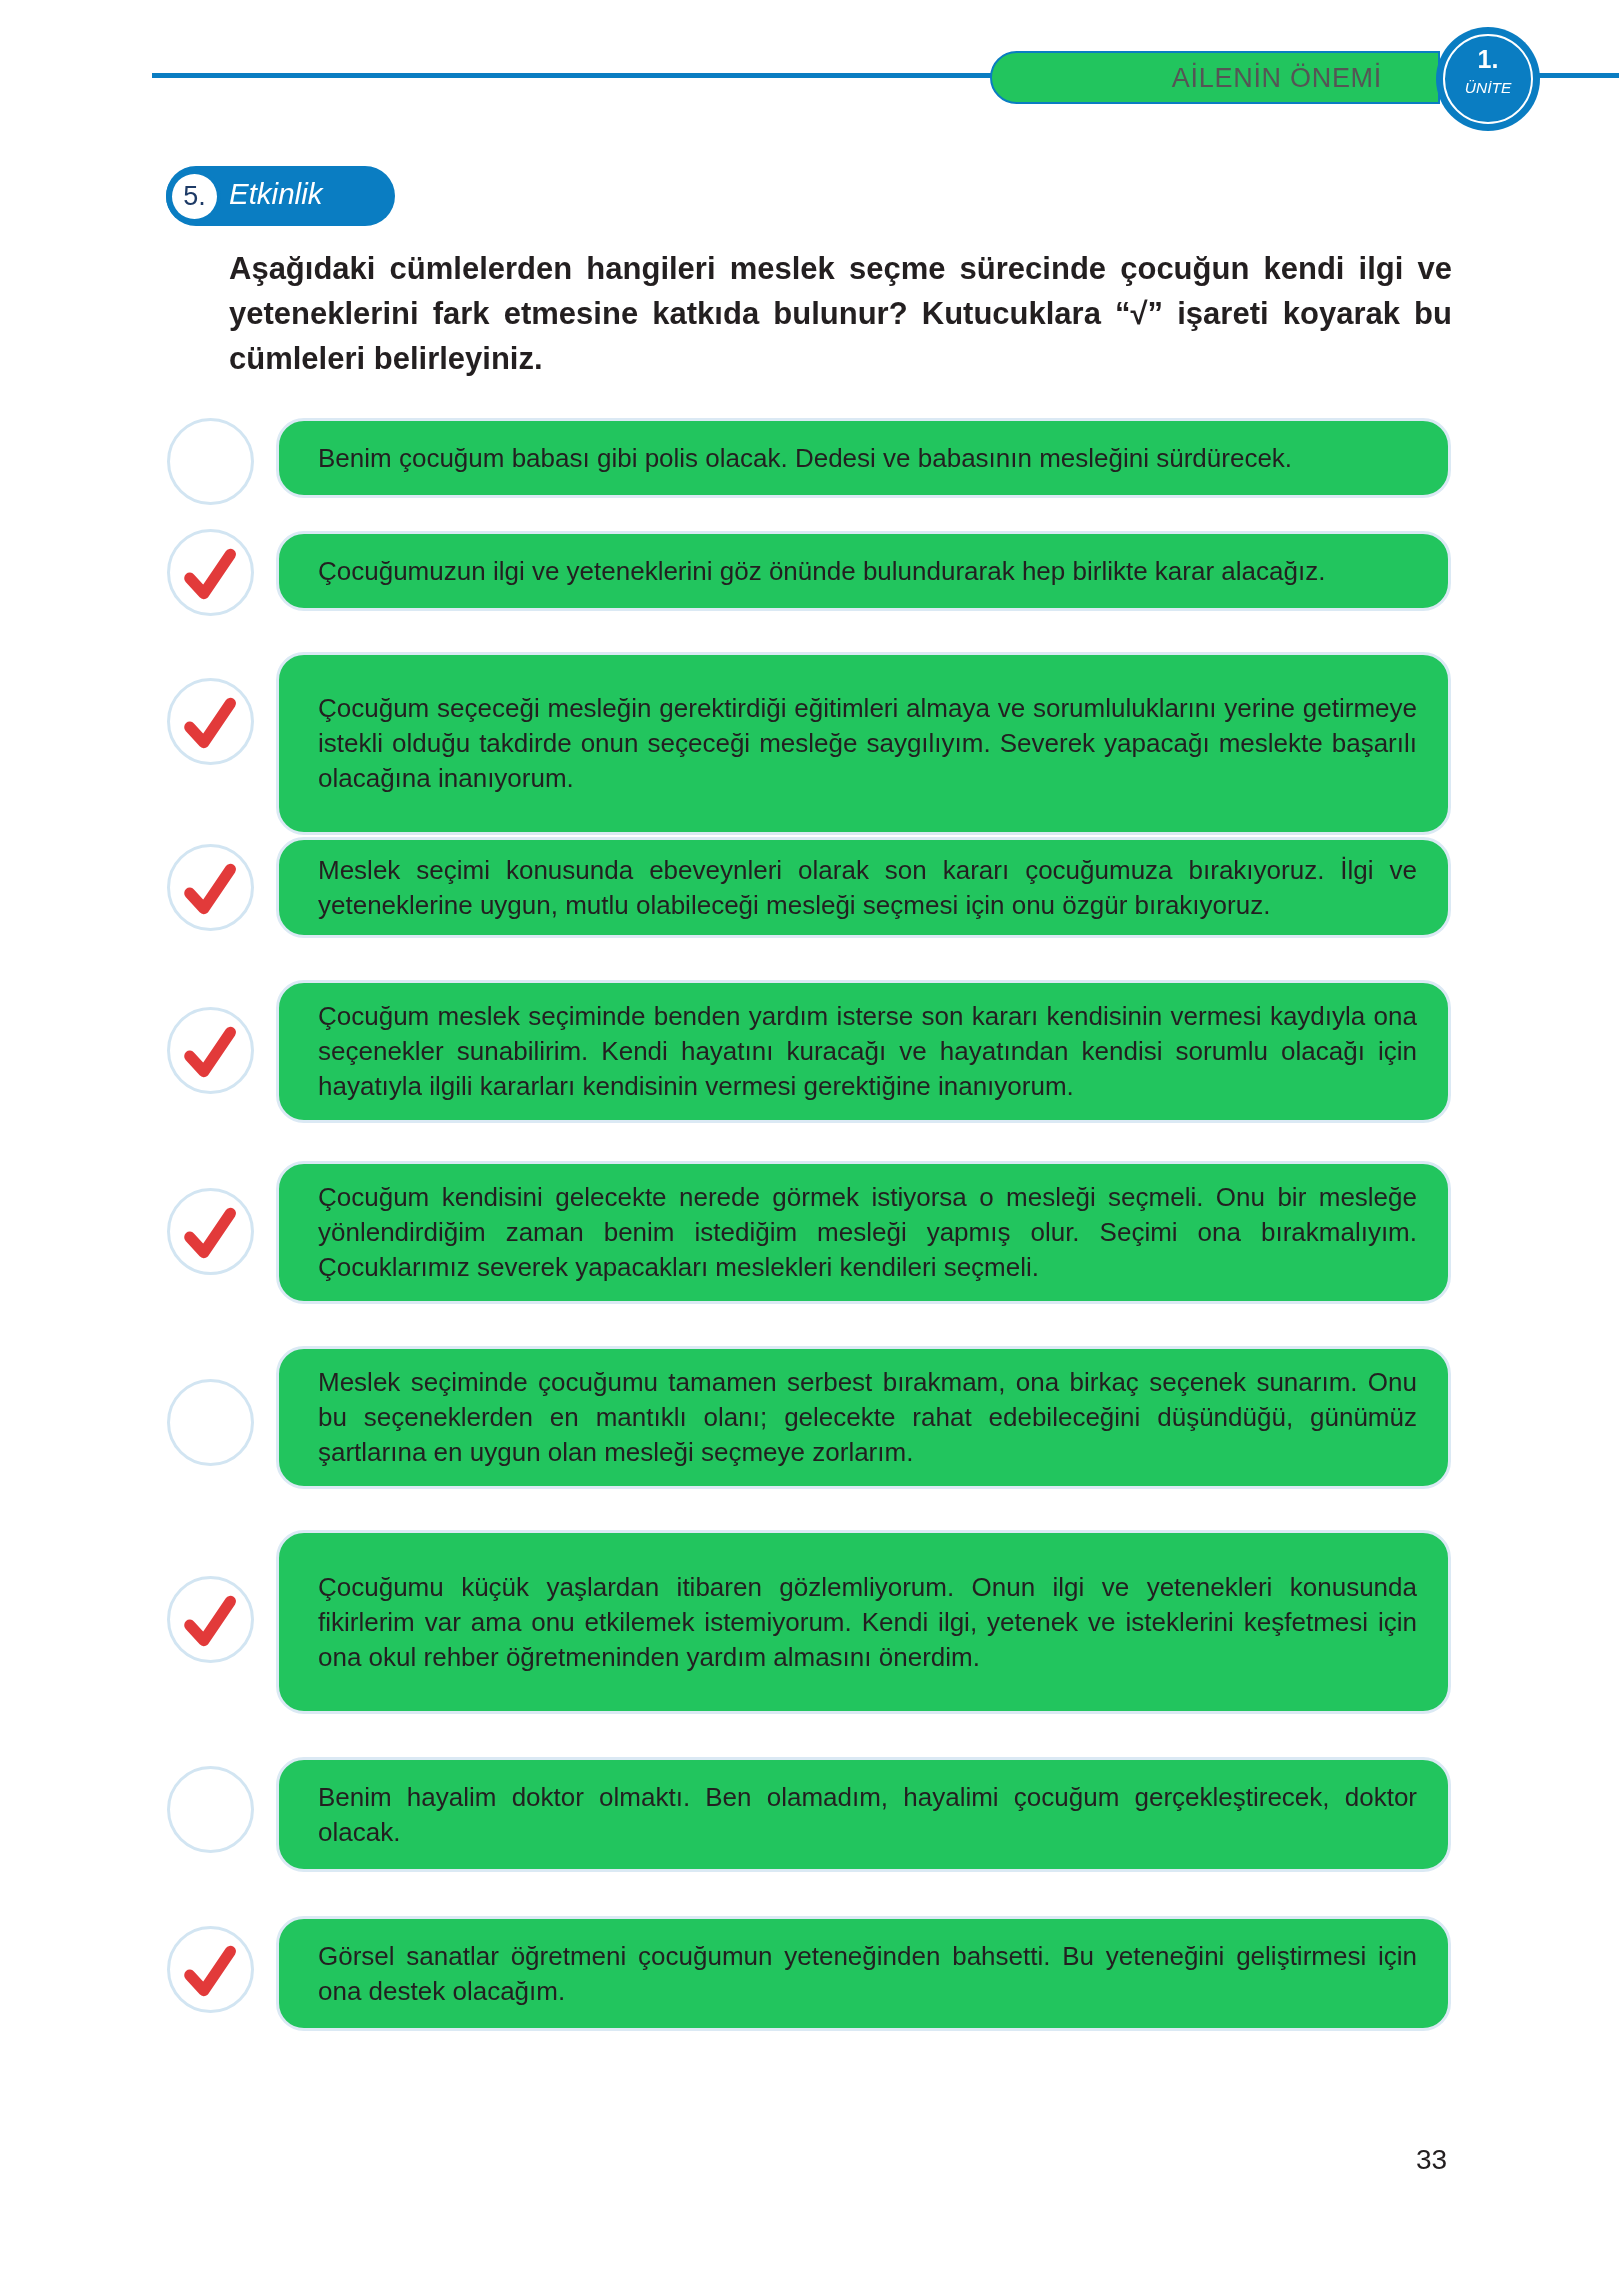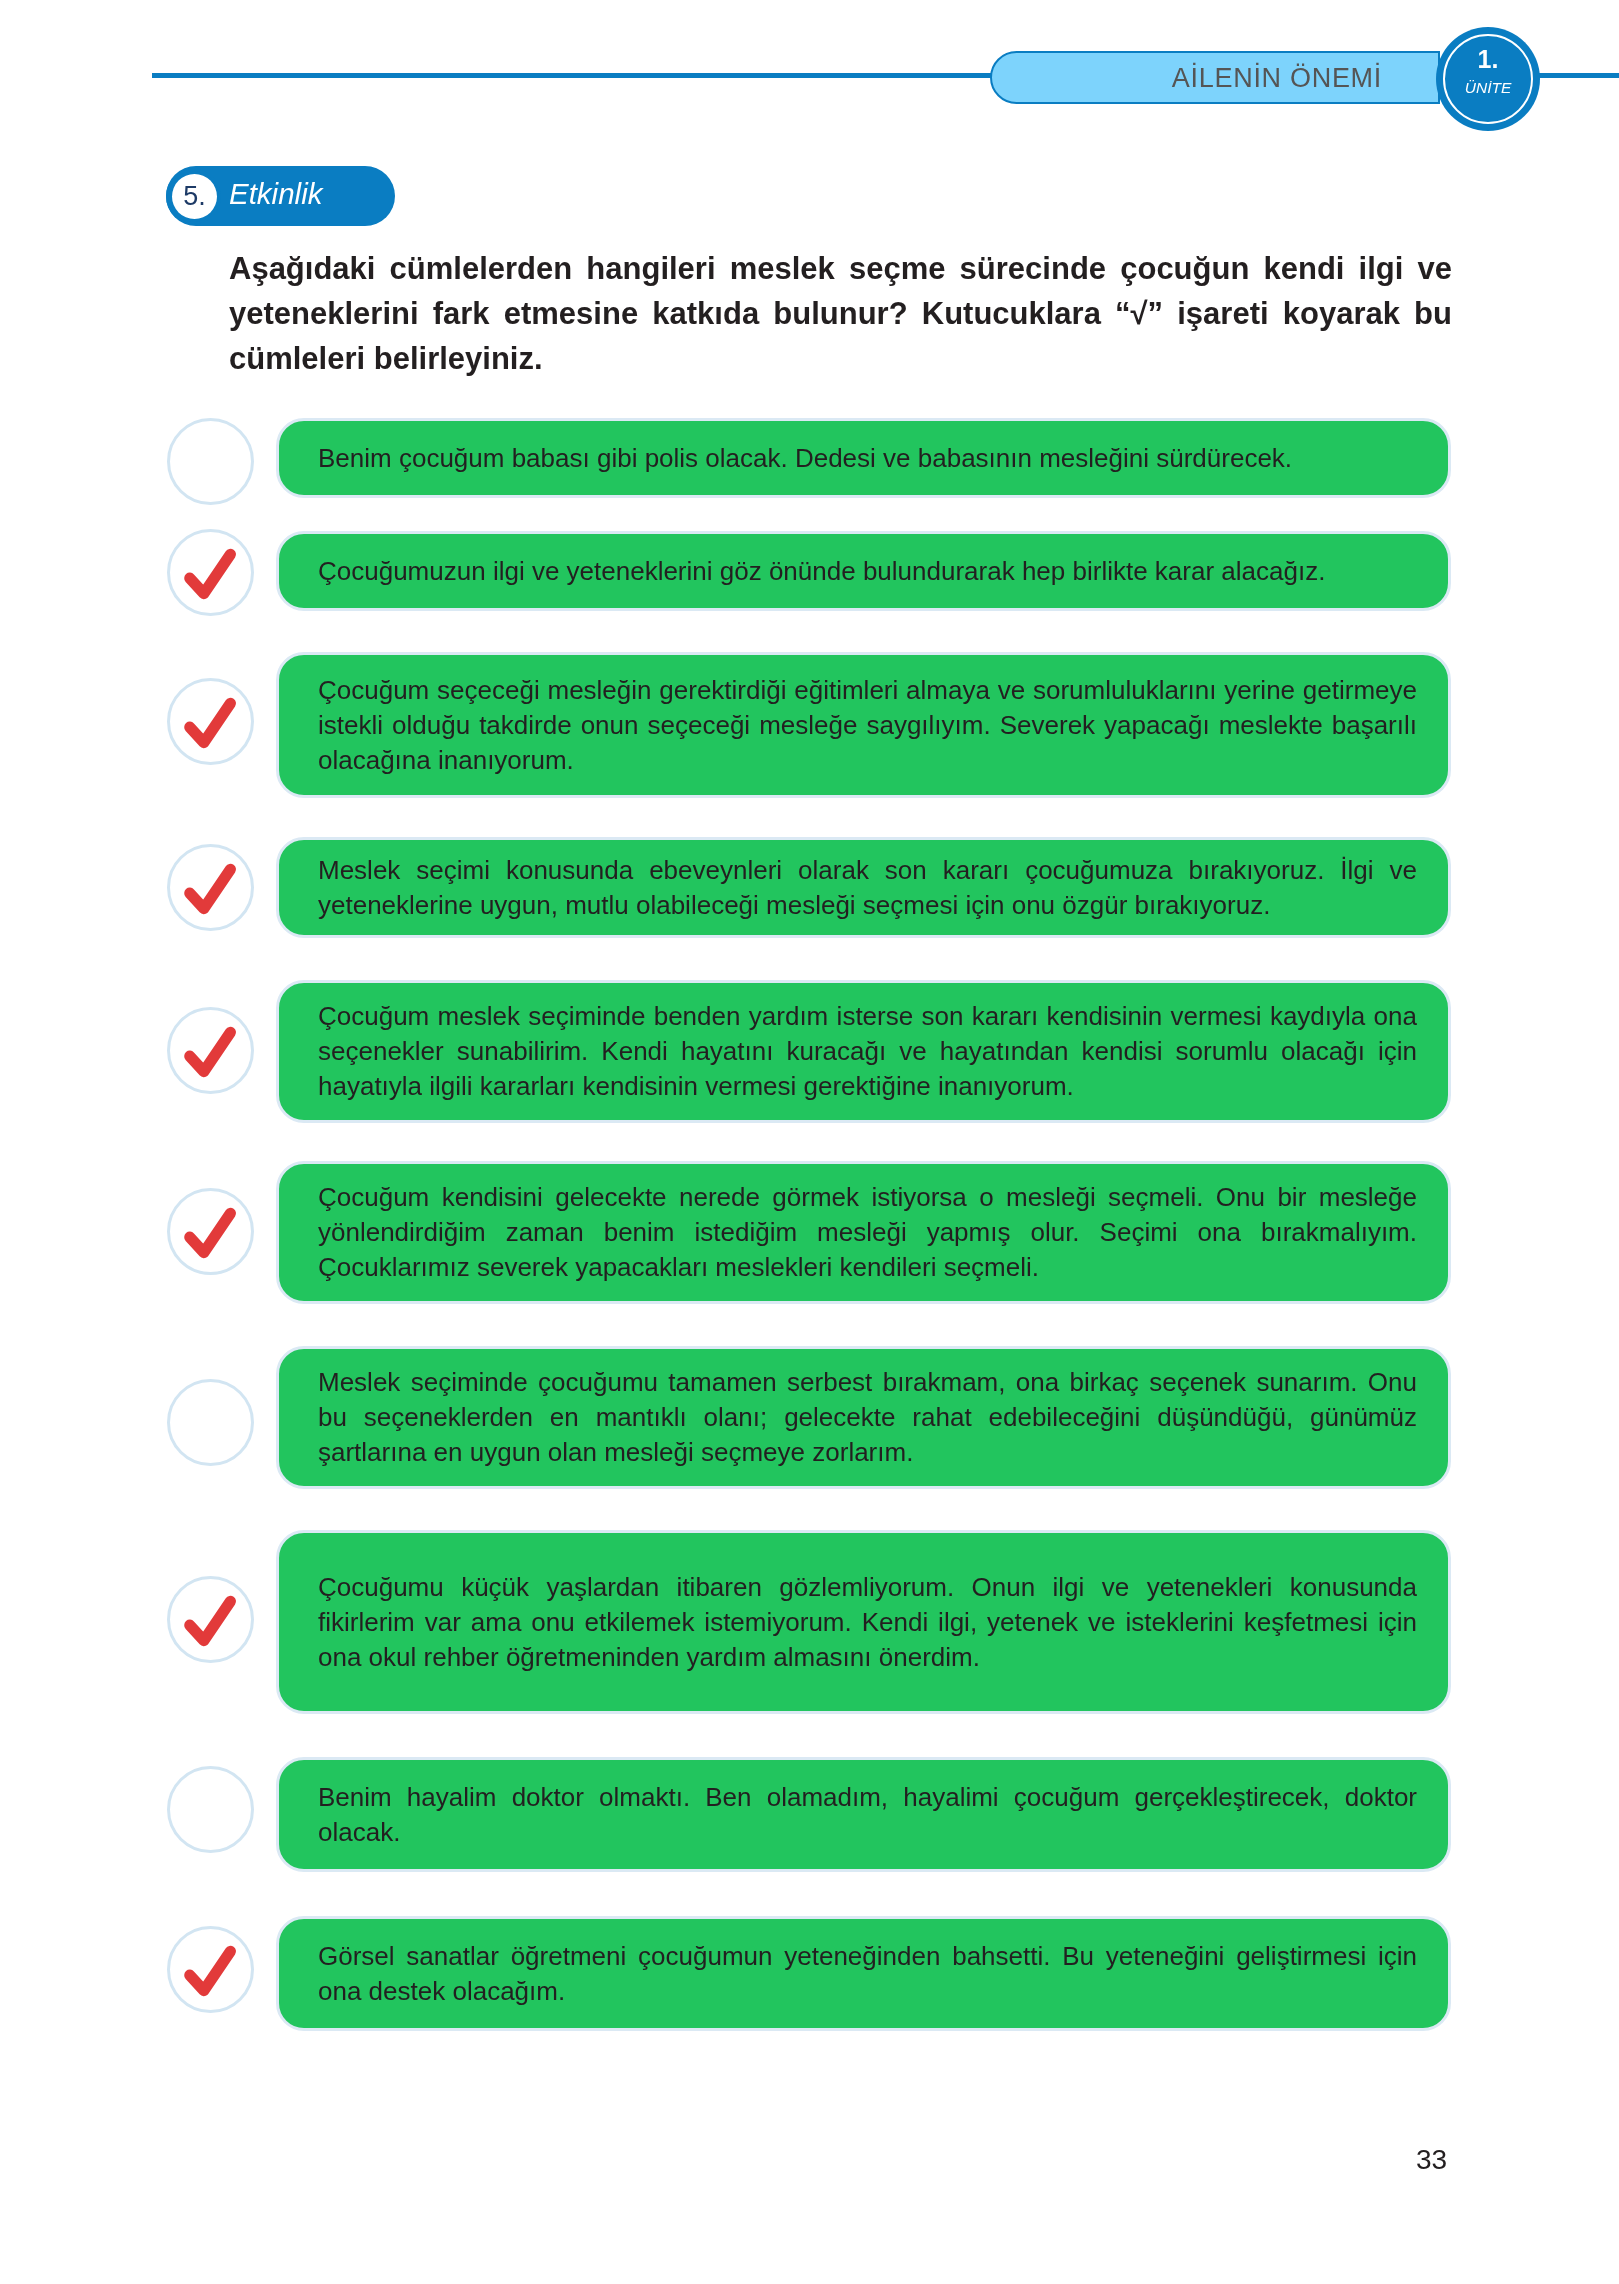--- a/index.html
+++ b/index.html
@@ -1,21 +1,21 @@
 <!DOCTYPE html>
 <html style="font-size:11.2px"><head>
 <meta charset="utf-8">
 <style>
   html, body { margin:0; padding:0; background:#ffffff; }
   body { width:1620px; height:2284px; position:relative; overflow:hidden;
          font-family:"Liberation Sans", sans-serif; color:#231f20; }
 
   .top-line { position:absolute; left:152px; top:73px; width:1468px; height:4.9px; background:#0a7dc2; }
   .unit-pill { position:absolute; left:990px; top:51px; width:450px; height:53px;
-               background:#7dd3fc; border:2.1px solid #0a7dc2; border-radius:28px 0 0 28px;
+               background:#22c55e; border:2.1px solid #0a7dc2; border-radius:28px 0 0 28px;
                box-sizing:border-box; }
   .unit-title { position:absolute; right:56px; top:9.8px; font-size:27px; color:#555;
                 letter-spacing:0.7px; }
   .unit-badge { position:absolute; left:1436px; top:27px; width:104px; height:104px;
                 border-radius:50%; background:#0a7dc2; box-sizing:border-box;
                 box-shadow: 0 0 0 0 #0a7dc2; }
   .unit-badge-inner { position:absolute; left:7px; top:7px; right:7px; bottom:7px;
                       border-radius:50%; border:2.8px solid #fff; box-sizing:border-box;
                       background:#0a7dc2; }
   .unit-num { position:absolute; left:0; right:0; top:18.3px; text-align:center;
@@ -80,21 +80,21 @@
     </div>
   <div class="item-box" style="top:531px;height:80px;">
       <div class="item-text">Çocuğumuzun ilgi ve yeteneklerini göz önünde bulundurarak hep birlikte karar alacağız.</div>
     </div>
 
   <div class="item-circle" style="top:678px;">
       <svg class="check" viewBox="0 0 90 80">
         <path d="M14 46 L34 68 L72 12" fill="none" stroke="#e23a3a" stroke-width="16" stroke-linecap="round" stroke-linejoin="round"></path>
       </svg>
     </div>
-  <div class="item-box" style="top:652px;height:146px;">
+  <div class="item-box" style="top:652px;height:183px;">
       <div class="item-text">Çocuğum seçeceği mesleğin gerektirdiği eğitimleri almaya ve sorumluluklarını yerine getirmeye istekli olduğu takdirde onun seçeceği mesleğe saygılıyım. Severek yapacağı meslekte başarılı olacağına inanıyorum.</div>
     </div>
 
   <div class="item-circle" style="top:844px;">
       <svg class="check" viewBox="0 0 90 80">
         <path d="M14 46 L34 68 L72 12" fill="none" stroke="#e23a3a" stroke-width="16" stroke-linecap="round" stroke-linejoin="round"></path>
       </svg>
     </div>
   <div class="item-box" style="top:837px;height:101px;">
       <div class="item-text">Meslek seçimi konusunda ebeveynleri olarak son kararı çocuğumuza bırakıyoruz. İlgi ve yeteneklerine uygun, mutlu olabileceği mesleği seçmesi için onu özgür bırakıyoruz.</div>

